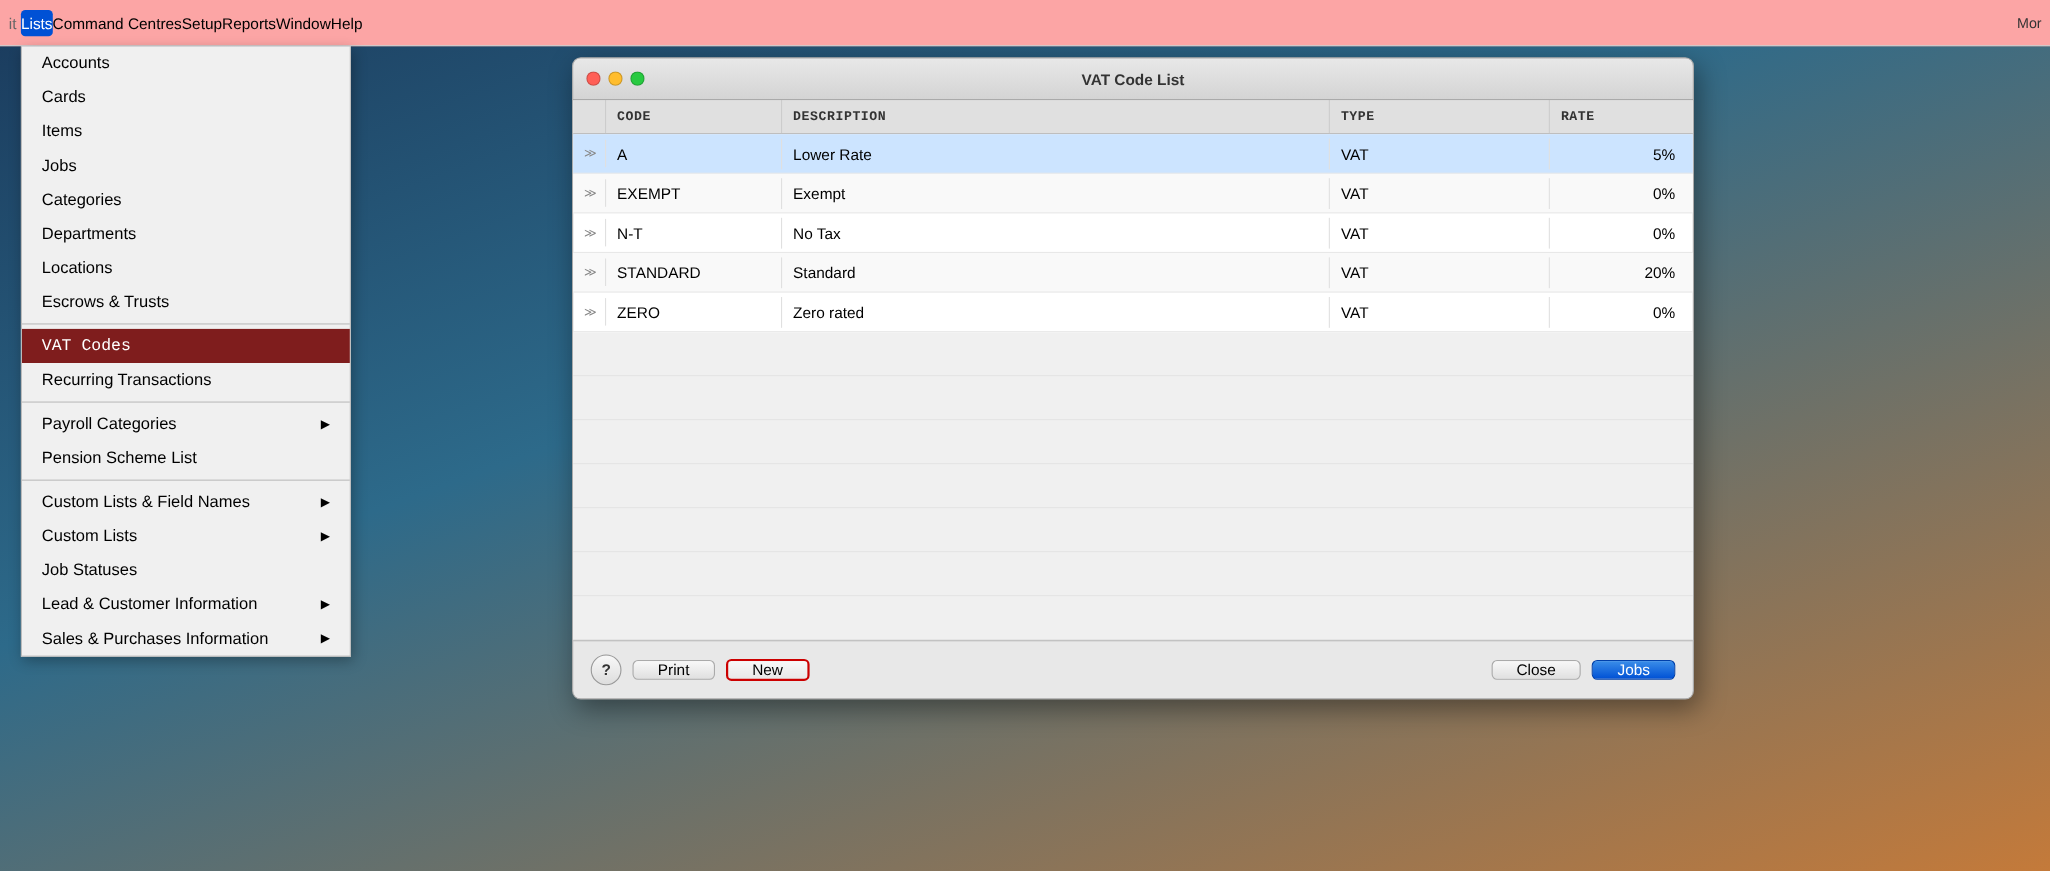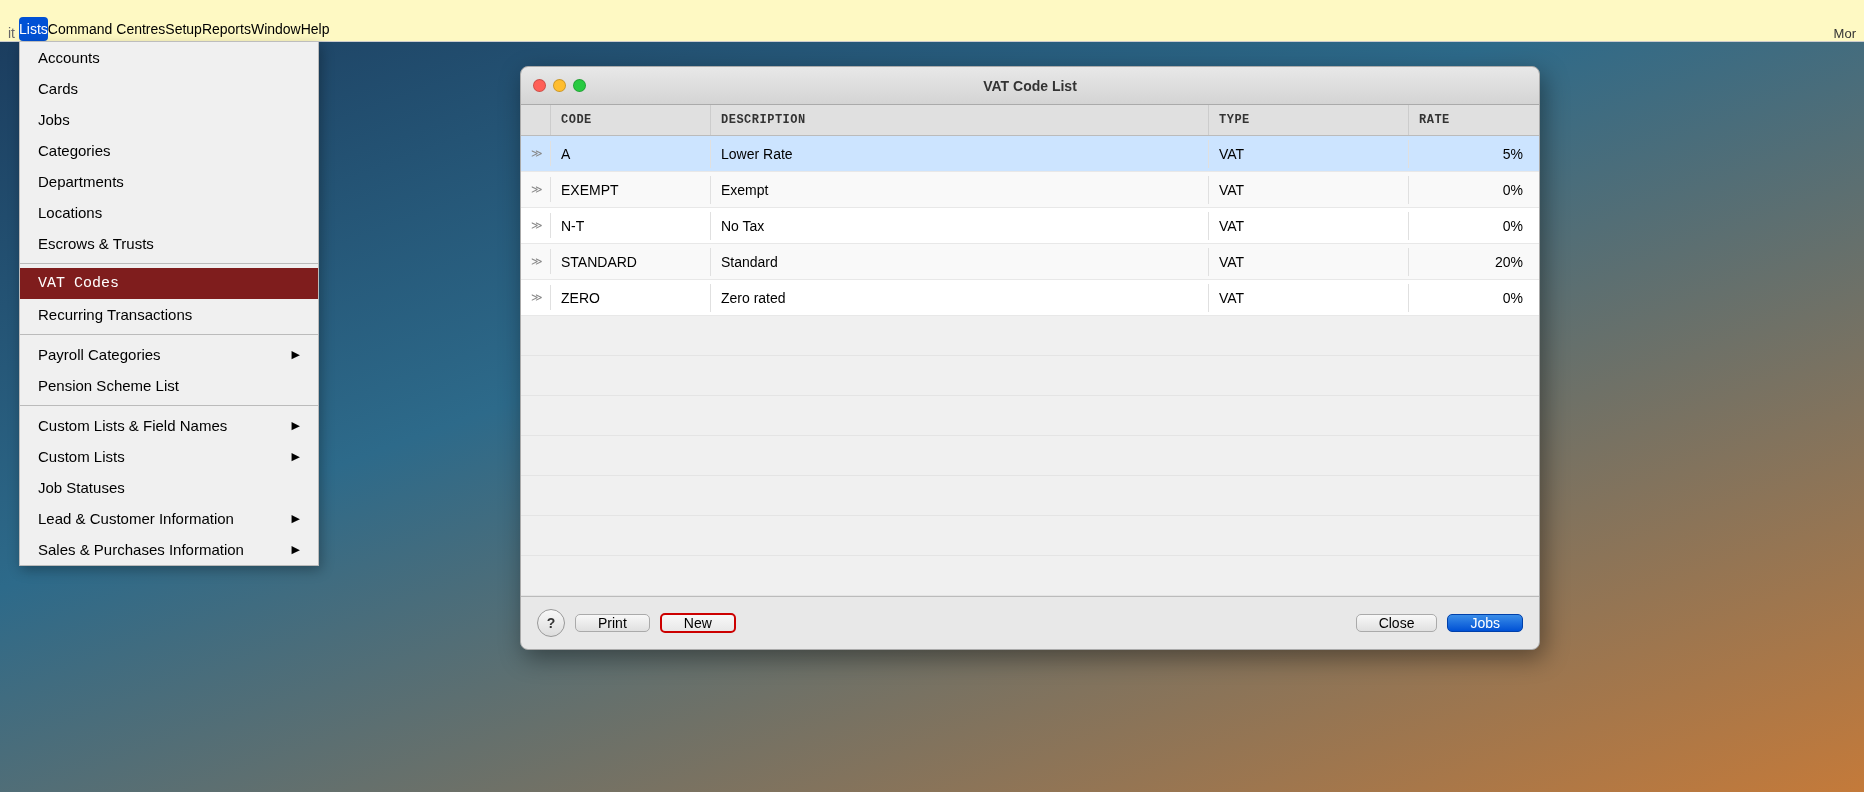--- a/index.html
+++ b/index.html
@@ -9,23 +9,23 @@
       font-family: -apple-system, BlinkMacSystemFont, "Helvetica Neue", Arial, sans-serif;
       font-size: 14px;
       background: linear-gradient(160deg, #1a3a5c 0%, #2d6a8a 40%, #c47a3a 100%);
       overflow: hidden;
       position: relative;
     }
 
     
     .menu-bar {
       display: flex;
-      align-items: flex-end;
+      align-items: center;
       height: 42px;
-      background: #fef9c3;
+      background: #fca5a5;
       border-bottom: 1px solid #ccc;
       padding: 0 8px;
       position: relative;
       z-index: 100;
     }
     .menu-item {
       padding: 4px 0;
       border-radius: 4px;
       cursor: pointer;
       font-size: 14px;
@@ -81,21 +81,21 @@
       background: #bbb;
       margin: 4px 0;
     }
     .dropdown-arrow {
       font-size: 11px;
     }
 
     
     .window {
       position: absolute;
-      top: 66px;
+      top: 52px;
       left: 520px;
       width: 1020px;
       background: #a3a3a3;
       border: 1px solid #aaa;
       border-radius: 8px;
       box-shadow: 4px 8px 24px rgba(0,0,0,0.4);
       overflow: hidden;
     }
     .window-titlebar {
       display: flex;
@@ -240,20 +240,21 @@
   <div class="menu-item">Window</div>
   <div class="menu-item">Help</div>
   <div class="menu-bar-right">
     <span>Mor</span>
   </div>
 </div>
 
 <div class="dropdown-menu">
   <div class="dropdown-item">Accounts</div>
   <div class="dropdown-item">Cards</div>
+  <div class="dropdown-item">Items</div>
   <div class="dropdown-item">Jobs</div>
   <div class="dropdown-item">Categories</div>
   <div class="dropdown-item">Departments</div>
   <div class="dropdown-item">Locations</div>
   <div class="dropdown-item">Escrows &amp; Trusts</div>
   <div class="dropdown-separator"></div>
   <div class="dropdown-item selected">VAT Codes</div>
   <div class="dropdown-item">Recurring Transactions</div>
   <div class="dropdown-separator"></div>
   <div class="dropdown-item">

